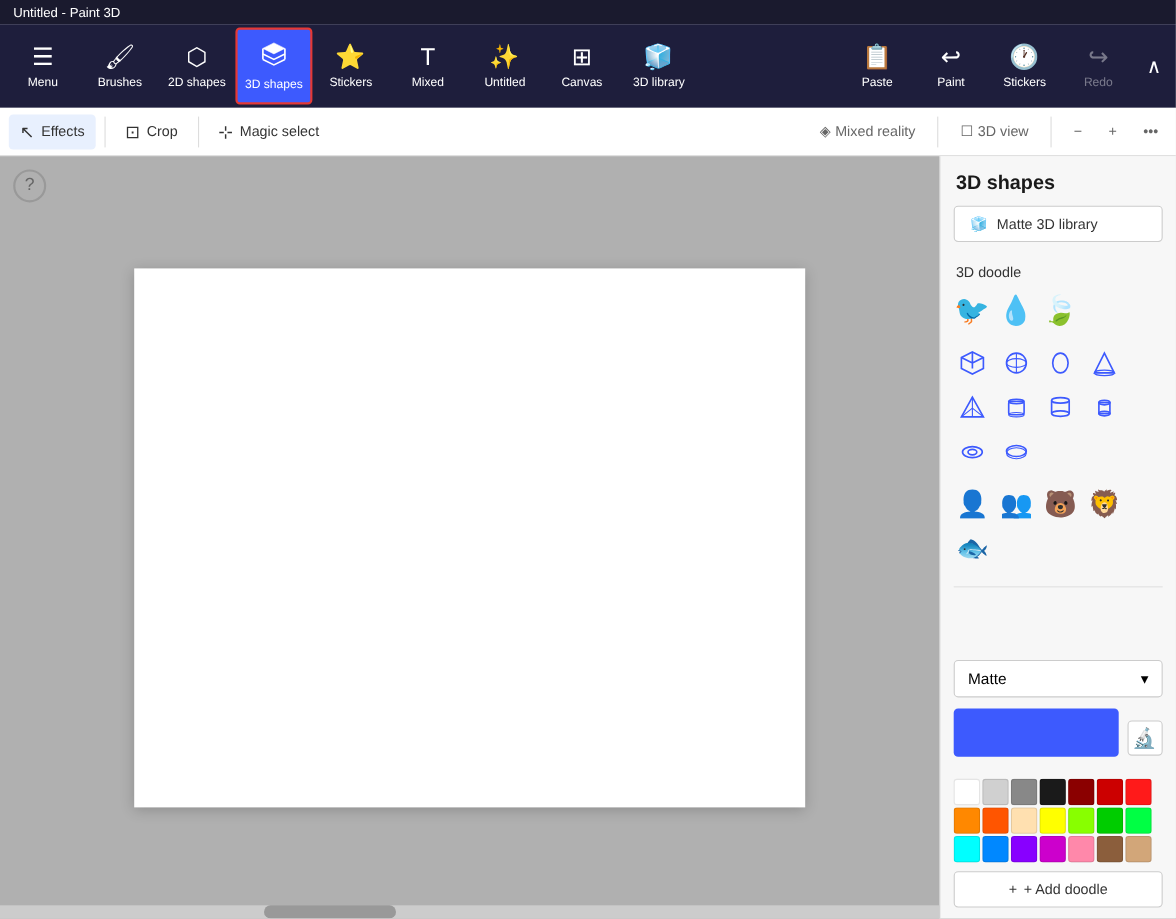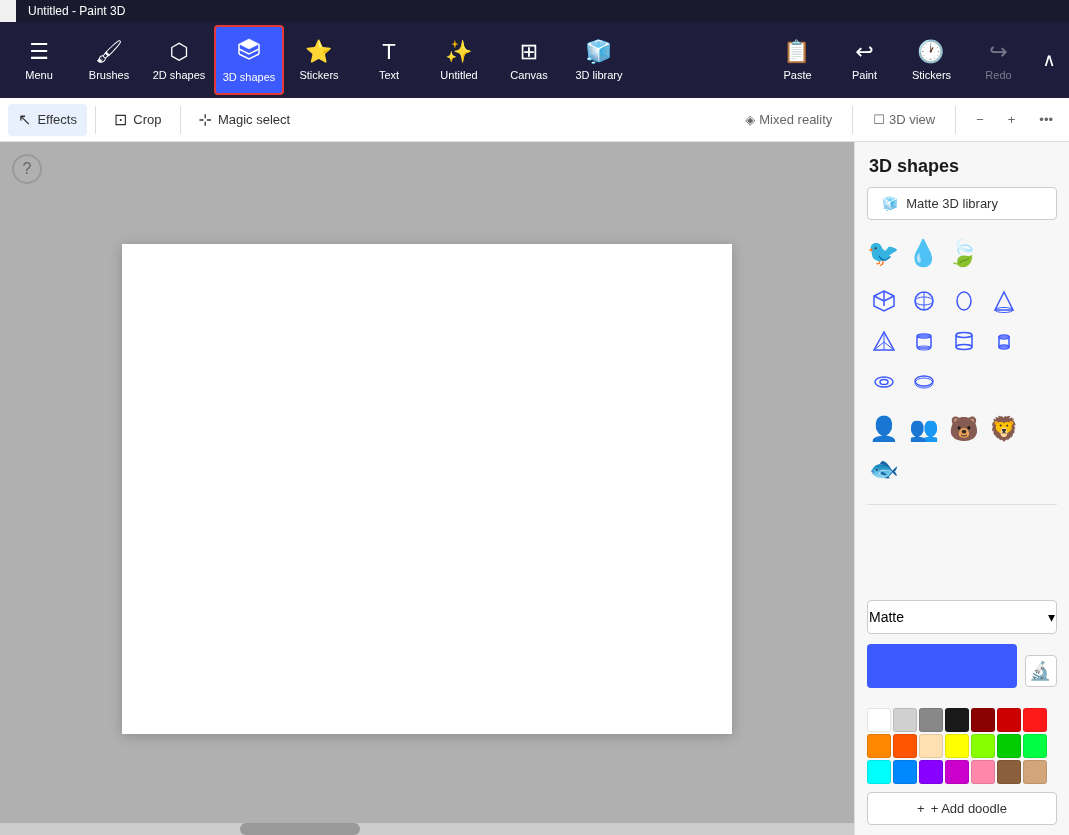--- a/index.html
+++ b/index.html
@@ -7,21 +7,20 @@
 
     
     #title-bar {
       background: #1a1a2e;
       color: white;
       padding: 4px 12px;
       font-size: 12px;
       height: 22px;
       display: flex;
       align-items: flex-end;
-      margin-left: 16px;
     }
 
     
     #toolbar {
       background: #1e1e3c;
       display: flex;
       align-items: center;
       height: 76px;
       padding: 0 4px;
     }
@@ -250,21 +249,21 @@
     .panel-divider { height: 1px; background: #e0e0e0; margin: 6px 12px; }
 
     
     #color-section {
       padding: 10px 12px;
       margin-top: auto;
     }
 
     #material-select {
       width: 100%;
-      padding: 8px 1px;
+      padding: 8px 12px;
       border: 1px solid #ccc;
       border-radius: 4px;
       background: white;
       font-size: 14px;
       cursor: pointer;
       display: flex;
       align-items: center;
       justify-content: space-between;
       margin-bottom: 10px;
     }
@@ -360,21 +359,21 @@
       </svg>
     </span>
     <span>3D shapes</span>
   </button>
   <button class="toolbar-btn">
     <span class="icon">⭐</span>
     <span>Stickers</span>
   </button>
   <button class="toolbar-btn">
     <span class="icon">T</span>
-    <span>Text</span>
+    <span>Mixed</span>
   </button>
   <button class="toolbar-btn">
     <span class="icon">✨</span>
     <span>Untitled</span>
   </button>
   <button class="toolbar-btn">
     <span class="icon">⊞</span>
     <span>Canvas</span>
   </button>
   <button class="toolbar-btn">
@@ -453,20 +452,21 @@
   </div>
 
   <div id="right-panel">
     <div id="panel-title">3D shapes</div>
 
     <button class="open-library-btn">
       <span>🧊</span>
       <span>Matte 3D library</span>
     </button>
 
+    <div class="section-label">3D doodle</div>
     <div class="shape-grid">
 
       <div class="shape-item" style="color:#3d5afe; font-size:26px;">🐦</div>
       <div class="shape-item" style="color:#3d5afe; font-size:26px;">💧</div>
       <div class="shape-item" style="color:#3d5afe; font-size:26px;">🍃</div>
     </div>
 
     <div class="shape-grid">
 
       <div class="shape-item">

